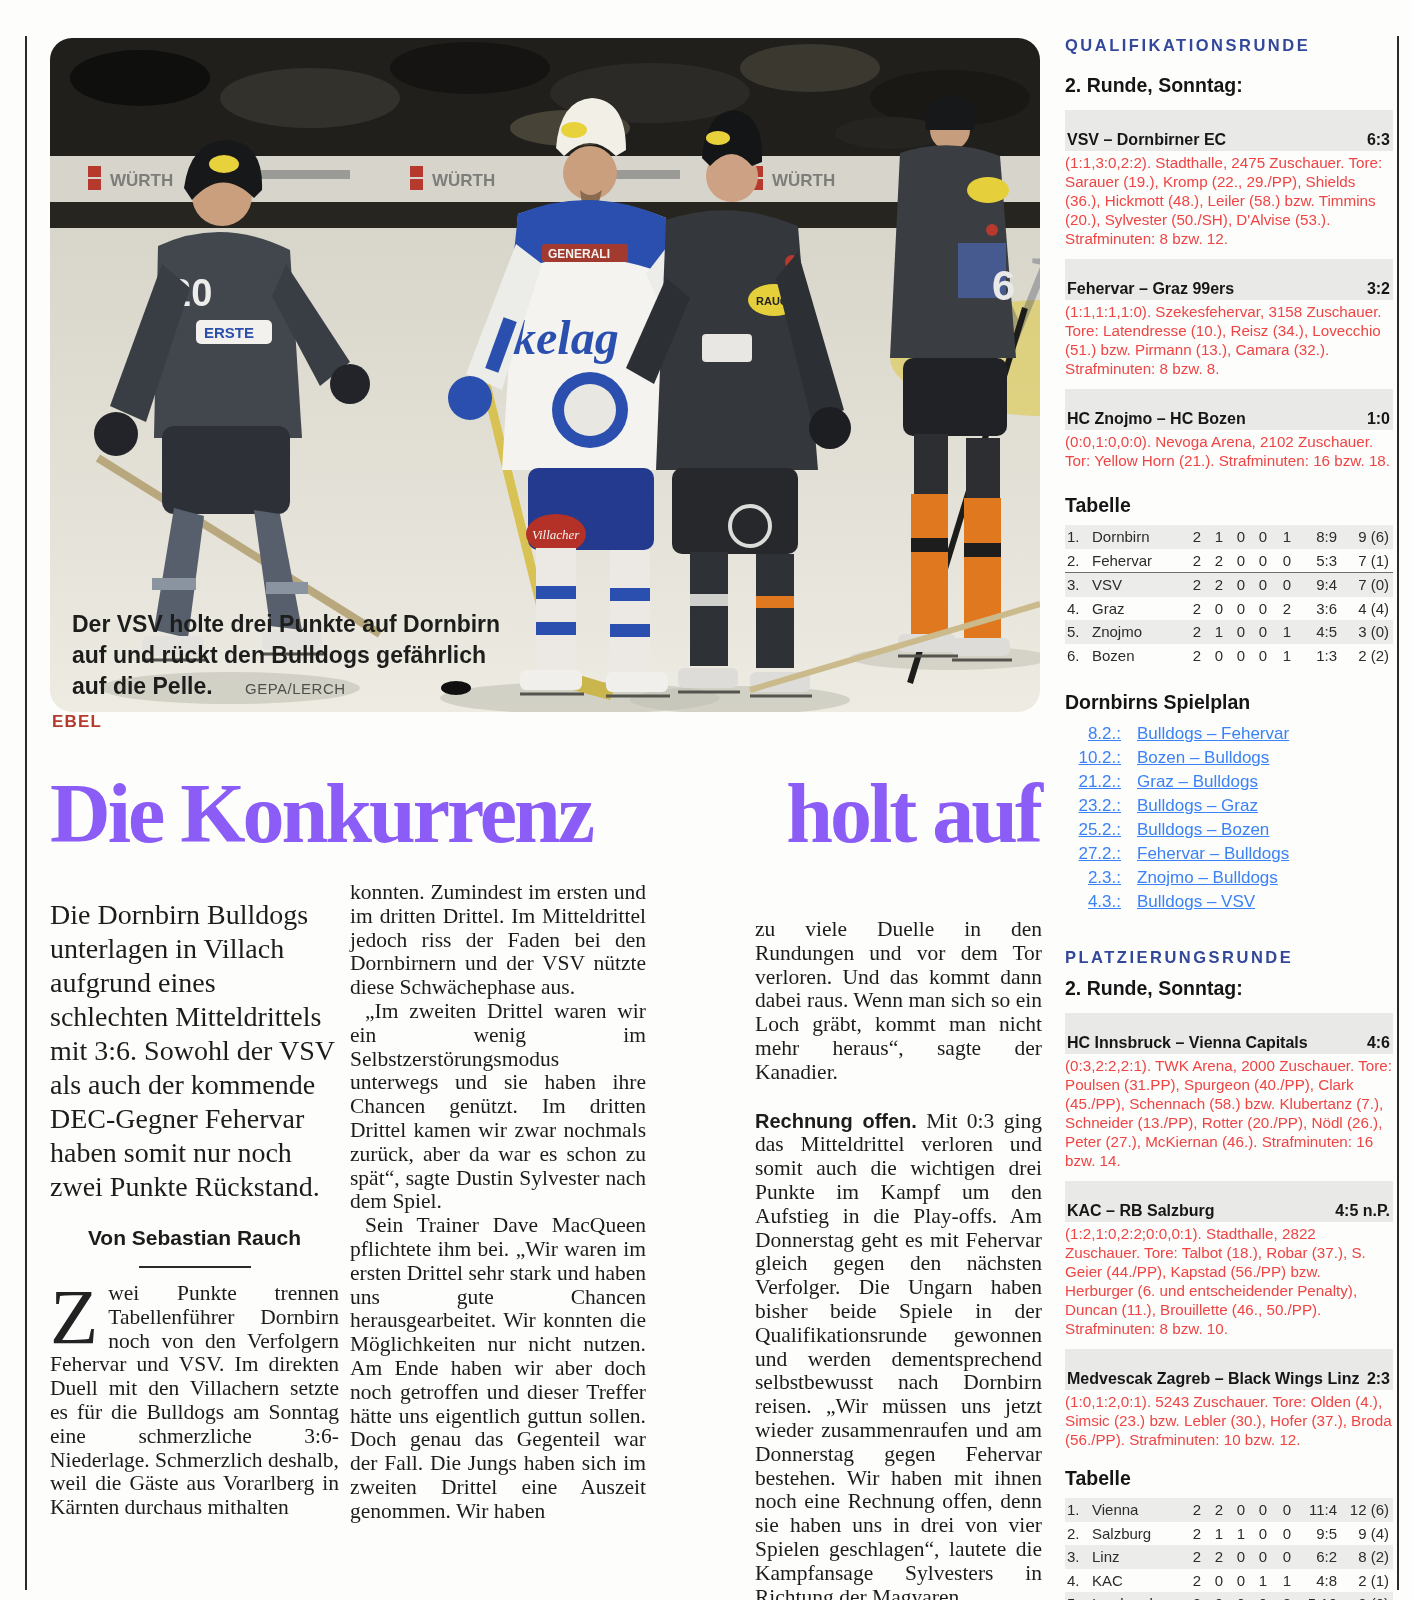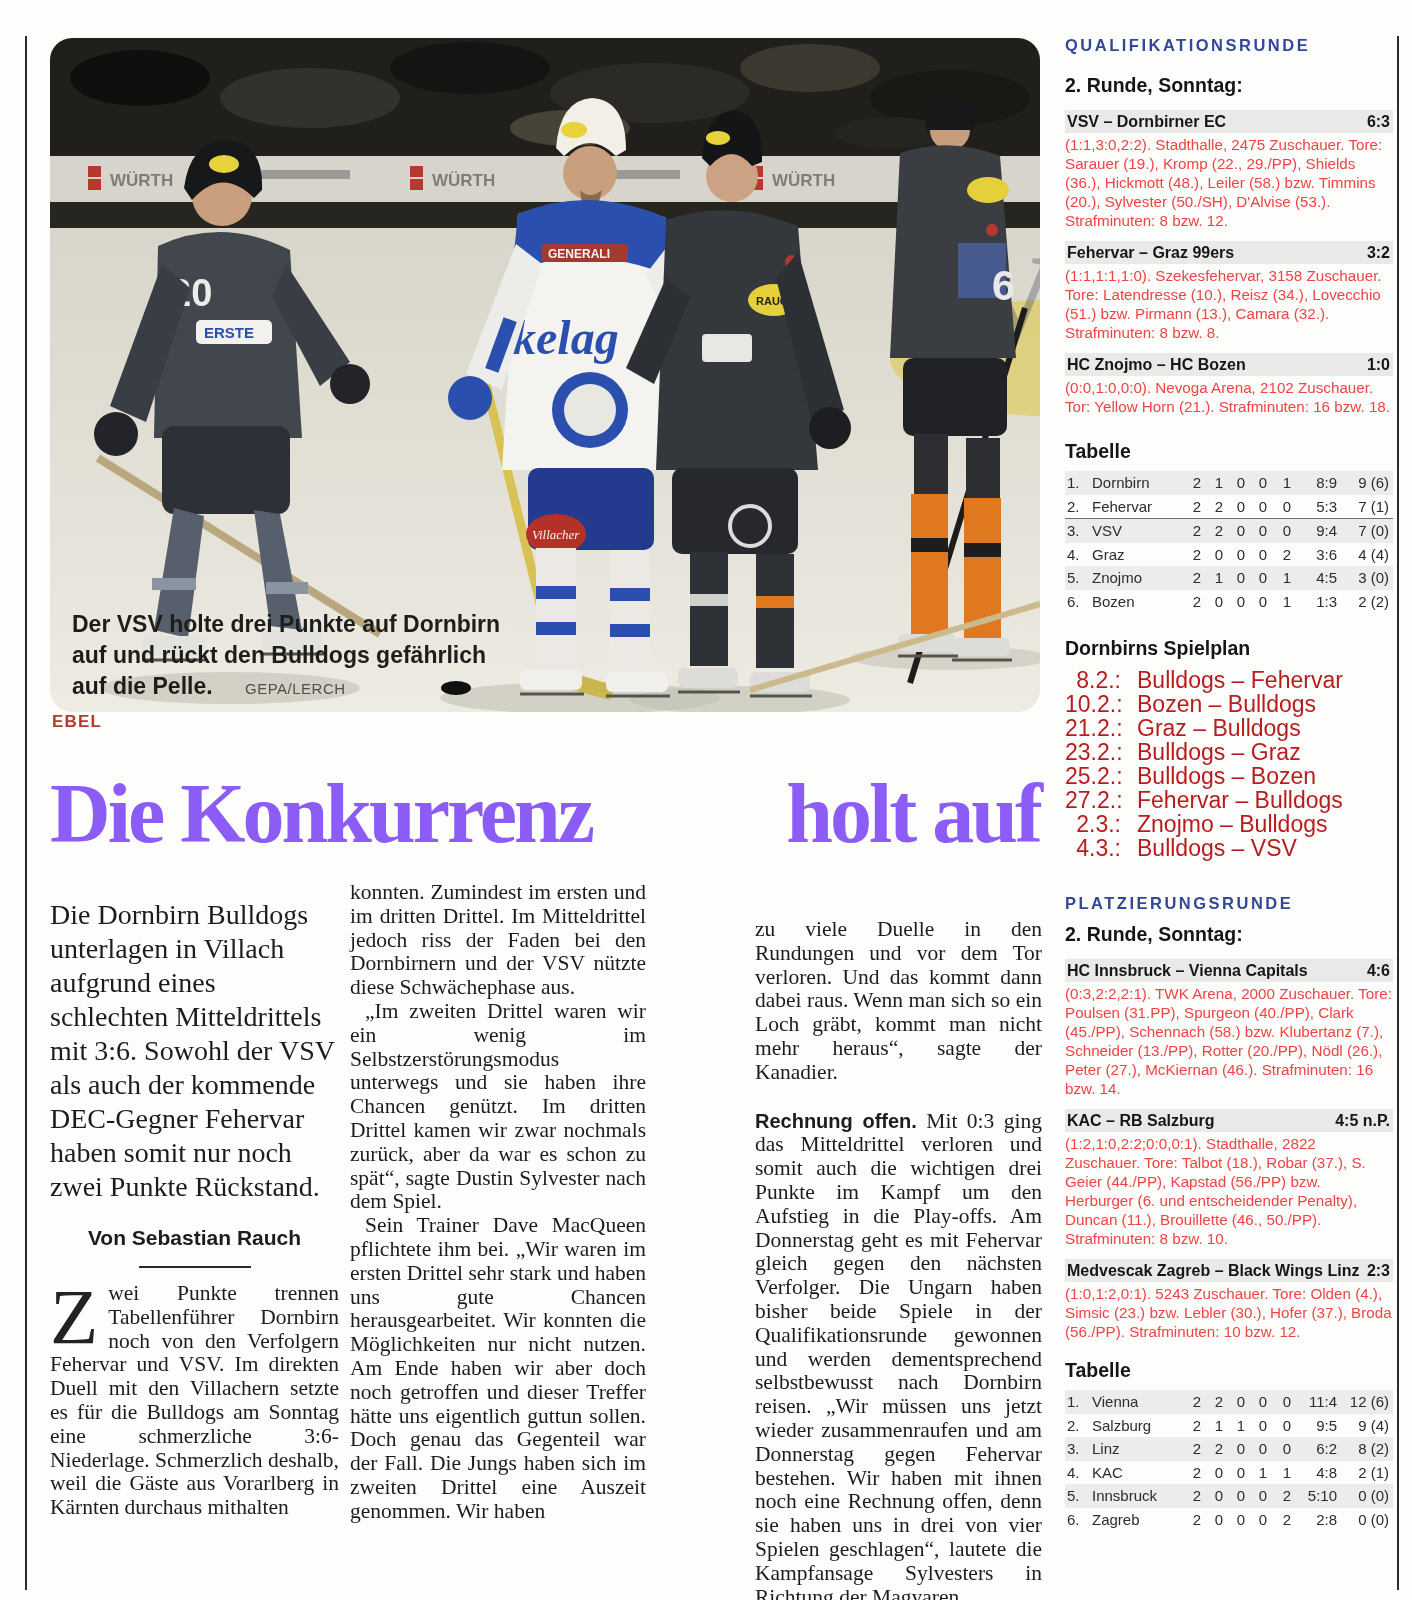--- a/index.html
+++ b/index.html
@@ -40,32 +40,32 @@
   .dropcap{float:left;font-size:79px;line-height:62px;padding:4px 10px 0 0;color:#222;}
   .runin{font-family:"Liberation Sans", sans-serif;font-weight:bold;font-size:20px;}
   .gap-top{margin-top:25px !important;}
 
   
   .sidebar{position:absolute;left:1065px;top:36px;width:328px;}
   .sb-blue{font-size:16.5px;font-weight:bold;letter-spacing:2.5px;color:#33489b;}
   .sb-round{font-size:19.5px;font-weight:bold;margin:19px 0 13px;color:#151515;}
   .match{margin-bottom:11px;}
   .match-head{display:flex;justify-content:space-between;background:#e9e9e8;
-    font-weight:bold;font-size:16px;line-height:21px;padding:1px 3px 1px 2px;color:#161616;}
+    font-weight:bold;font-size:16px;line-height:21px;padding:19px 3px 1px 2px;color:#161616;}
   .match-detail{font-size:15.2px;line-height:19px;color:#ef4444;margin-top:2px;}
   .sb-h{font-size:19.5px;font-weight:bold;margin:24px 0 8px;color:#151515;}
   .t-row{display:grid;grid-template-columns:25px 94px 22px 22px 22px 22px 26px 1fr 52px;
     font-size:15px;line-height:21.5px;padding:1px 4px 1px 2px;color:#2c2c2c;}
   .t-row.shade{background:#ececeb;}
   .t-row.cutline{border-top:1.5px solid #6e6e6e;}
   .t-num{text-align:center;}
   .t-goals{text-align:right;}
   .t-pts{text-align:right;}
-  .sched-row{display:grid;grid-template-columns:56px 16px auto;font-size:23px;
-    line-height:24px;color:#b91c1c;}
+  .sched-row{display:grid;grid-template-columns:56px 16px auto;font-size:17px;
+    line-height:24px;color:#3b82f6;text-decoration:underline;}
   .sched-date{text-align:right;}
 </style>
 </head>
 <body>
 
 <div class="vrule left"></div>
 <div class="vrule right"></div>
 
 <div class="photo">
   <svg viewBox="0 0 990 674" preserveAspectRatio="none">

